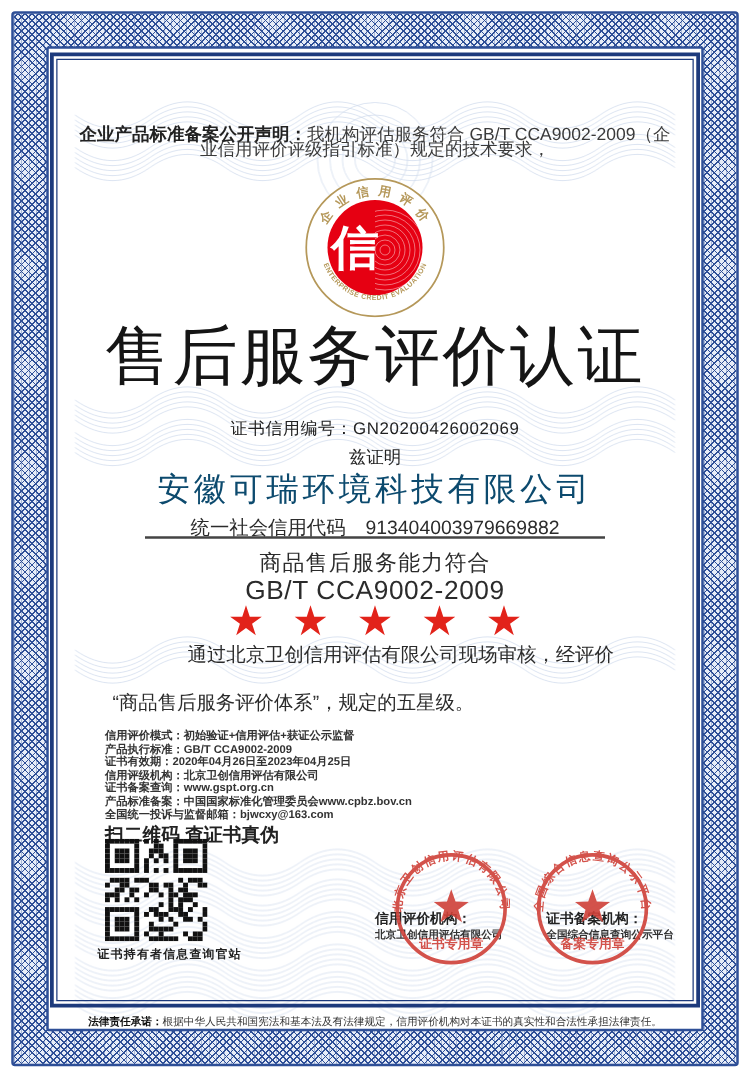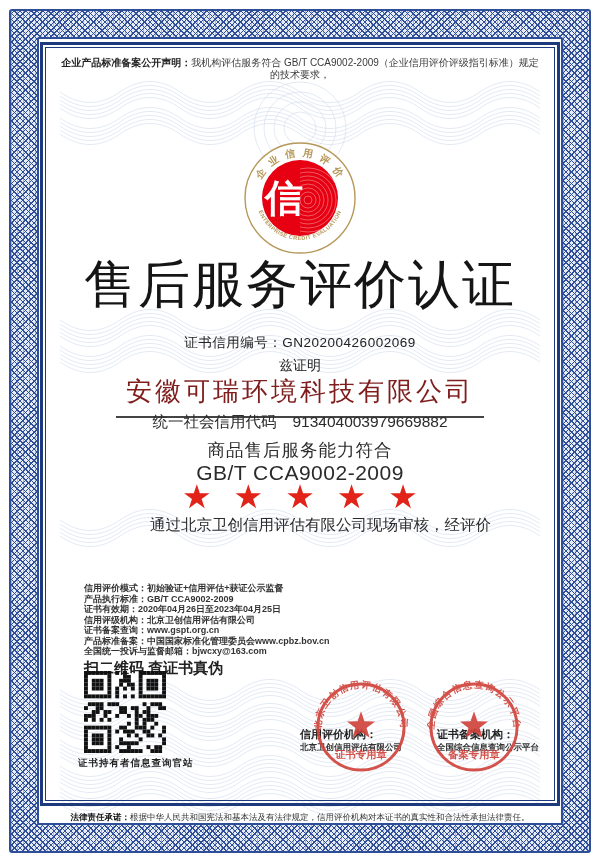--- a/index.html
+++ b/index.html
@@ -23,29 +23,29 @@
   .frame{
     position:absolute;left:40px;right:40px;top:42px;bottom:56px;
     border:3px solid #1d3a7c;z-index:2;pointer-events:none;
   }
   .frame::after{content:"";position:absolute;inset:2px;border:1px solid #1d3a7c;}
   svg.guilloche{position:absolute;left:0;top:0;z-index:1;pointer-events:none;}
   
   .content{position:absolute;inset:0;z-index:3;}
   .abs{position:absolute;}
   .ctr{left:60px;width:480px;text-align:center;}
-  .decl{font-size:10px;color:#3a3a3a;line-height:12px;}
+  .decl{font-size:14px;color:#3a3a3a;line-height:12px;margin-top:44px;}
   .decl b{color:#222;}
   .title{top:250px;font-size:52px;font-weight:normal;letter-spacing:2px;color:#151515;
          font-family:"Liberation Serif", serif;}
   .certno{top:334px;font-size:13.5px;letter-spacing:.5px;}
   .certify{top:357px;font-size:14px;}
   .company-row{top:374px;}
-  .company{display:inline-block;font-size:26px;letter-spacing:3px;color:#7f1d1d;
-           border-bottom:2px solid #444;padding:0 10px 7px;text-align:center;}
+  .company{display:inline-block;font-size:26px;letter-spacing:3px;color:#0c4a6e;
+           border-bottom:2px solid #444;padding:0 10px 20px;text-align:center;}
   .codeline{top:412px;font-size:15.5px;color:#2b2b2b;}
   .codeline .gap{display:inline-block;width:16px;}
   .capability{top:438px;font-size:17.5px;color:#2b2b2b;letter-spacing:1px;}
   .standard{top:461px;font-size:21px;color:#2b2b2b;letter-spacing:.5px;}
   .stars{top:477px;font-size:33px;color:#e2231a;letter-spacing:22px;text-indent:22px;}
   .para{left:90px;width:424px;font-size:15.5px;color:#2b2b2b;line-height:27px;}
   .para1{top:511px;text-indent:60px;}
   .para2{top:549px;}
   .details{left:84px;top:583px;font-size:9px;color:#333;line-height:10.5px;font-weight:bold;}
   .scan-cap{left:84px;top:659px;font-size:15px;font-weight:bold;color:#222;}
@@ -144,20 +144,21 @@
 
   <div class="abs ctr codeline">
     <span>统一社会信用代码</span><span class="gap"></span><span>913404003979669882</span>
   </div>
 
   <div class="abs ctr capability">商品售后服务能力符合</div>
   <div class="abs ctr standard">GB/T CCA9002-2009</div>
   <div class="abs ctr stars">★★★★★</div>
 
   <div class="abs para para1">通过北京卫创信用评估有限公司现场审核，经评价</div>
+  <div class="abs para para2">“商品售后服务评价体系”，规定的五星级。</div>
 
   <div class="abs details">
     <div>信用评价模式：初始验证+信用评估+获证公示监督</div>
     <div>产品执行标准：GB/T CCA9002-2009</div>
     <div>证书有效期：2020年04月26日至2023年04月25日</div>
     <div>信用评级机构：北京卫创信用评估有限公司</div>
     <div>证书备案查询：www.gspt.org.cn</div>
     <div>产品标准备案：中国国家标准化管理委员会www.cpbz.bov.cn</div>
     <div>全国统一投诉与监督邮箱：bjwcxy@163.com</div>
   </div>

